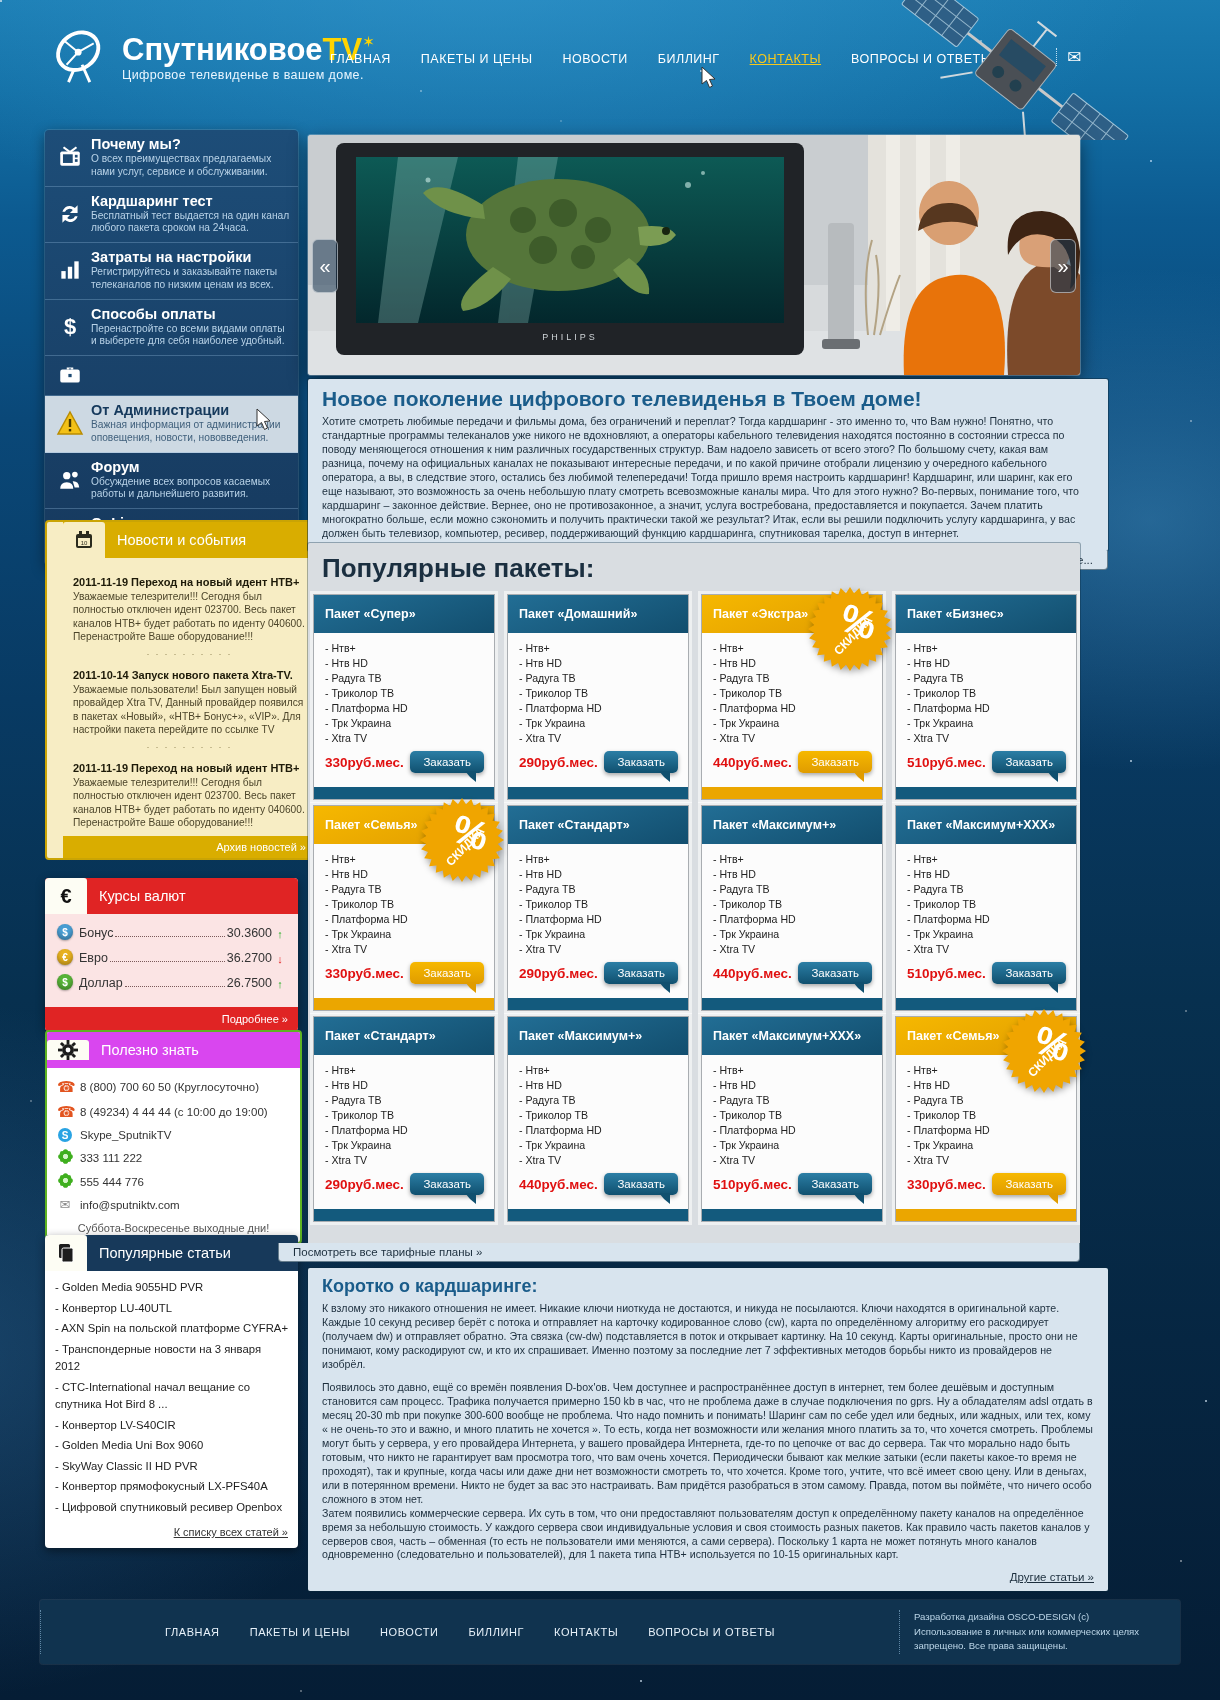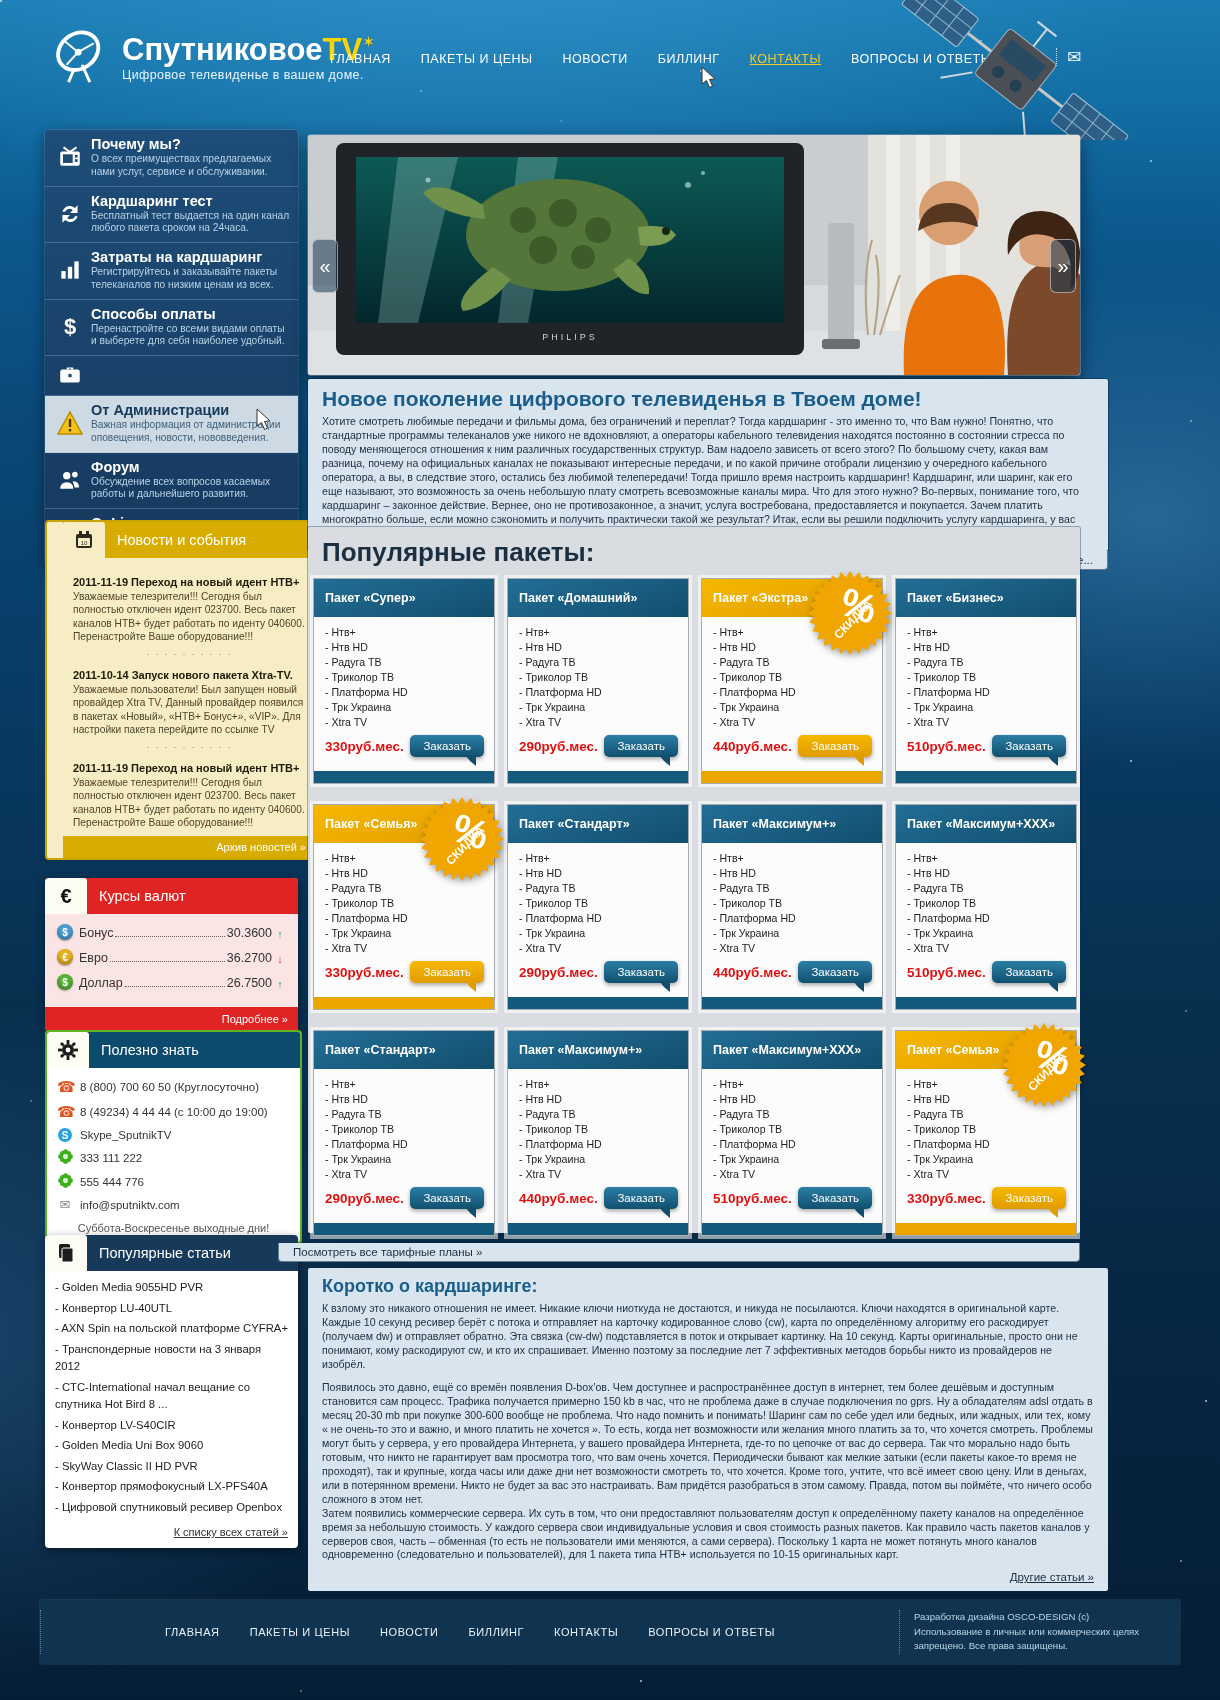--- a/index.html
+++ b/index.html
@@ -70,21 +70,21 @@
         display:flex;align-items:center;justify-content:center;margin:0 6px 0 0;box-shadow:inset 0 -3px 4px rgba(0,0,0,.25),0 1px 2px rgba(0,0,0,.3);}
   .coin.blue{background:#4a9fd4;}  .coin.gold{background:#e8b220;}  .coin.green{background:#58b438;}
   .cur-dots{flex:1;border-bottom:1px dotted #7a5a5a;margin:0 2px 3px;}
   .cur-val{font-size:12.5px;color:#333;}
   .trend{width:12px;text-align:center;font-size:11px;font-weight:bold;margin-left:2px;}
   .trend.up{color:#1fae1f;} .trend.down{color:#e02424;}
   .cur-foot{background:#e02424;height:24px;display:flex;align-items:center;justify-content:flex-end;padding-right:10px;}
   .cur-foot a{color:#fff;font-size:11px;text-decoration:none;cursor:pointer;}
   
   .useful{top:1030px;border:2px solid #5eb321;border-radius:4px;background:#fff;overflow:hidden;}
-  .useful .blk-head{background:#0c4a6e;}
+  .useful .blk-head{background:#d946ef;align-items:center;}
   .useful-body{padding:10px 10px 8px;}
   .ct-row{display:flex;align-items:center;gap:7px;font-size:11.5px;color:#333;margin-bottom:7px;}
   .ct-ico{width:16px;flex:none;text-align:center;}
   .ph-ico{color:#e2541f;font-size:15px;}
   .sk-ico{display:inline-flex;width:14px;height:14px;border-radius:50%;background:#29a3e3;color:#fff;font-size:10px;font-weight:bold;align-items:center;justify-content:center;}
   .ml-ico{color:#8a8a8a;font-size:13px;}
   .useful-note{font-size:11px;color:#555;text-align:center;margin-top:10px;}
   
   .articles{top:1235px;border-radius:4px;overflow:hidden;background:#fff;box-shadow:0 3px 10px rgba(0,0,0,.45);}
   .articles .blk-head{background:#17395a;}
@@ -95,23 +95,23 @@
   .main{position:absolute;left:308px;width:772px;}
   .slider{top:135px;height:240px;border-radius:3px;overflow:hidden;box-shadow:0 0 0 1px rgba(255,255,255,.25),0 6px 18px rgba(0,0,0,.5);}
   .sl-arrow{position:absolute;top:104px;width:24px;height:52px;background:rgba(25,55,80,.55);border:1px solid rgba(255,255,255,.5);
             border-radius:6px;color:#fff;font-size:20px;display:flex;align-items:center;justify-content:center;cursor:pointer;z-index:5;}
   .sl-prev{left:4px;} .sl-next{right:4px;}
   .intro{top:379px;background:#d8e4ee;border-radius:2px;padding:8px 14px 10px;box-shadow:0 0 0 1px rgba(10,40,60,.5);}
   .intro h1{margin:0 0 4px;font-size:21px;color:#1a5c8a;font-weight:bold;}
   .intro p{margin:0;font-size:10.6px;line-height:1.32;color:#1c2e3d;}
   .intro-tab{position:absolute;right:0;top:100%;background:#d8e4ee;border:1px solid rgba(10,40,60,.55);border-top:none;
              border-radius:0 0 4px 4px;padding:3px 14px;font-size:11.5px;color:#1c2e3d;cursor:pointer;}
-  .packages{top:527px;height:700px;background:#d9dde1;border-radius:2px;padding:6px 0 0;box-shadow:0 0 0 1px rgba(10,40,60,.35);}
+  .packages{top:543px;height:700px;background:#d9dde1;border-radius:2px;padding:6px 0 0;box-shadow:0 0 0 1px rgba(10,40,60,.35);}
   .pkg-h{margin:4px 0 10px 14px;font-size:26px;font-weight:bold;color:#1b2f40;}
-  .pkg-grid{display:grid;grid-template-columns:repeat(4,180px);gap:20px 14px;justify-content:center;}
+  .pkg-grid{display:grid;grid-template-columns:repeat(4,180px);gap:5px 14px;justify-content:center;}
   .card{position:relative;width:180px;height:204px;background:#fcfcfc;border:1px solid #a9adb1;box-shadow:0 0 0 3px rgba(255,255,255,.55);
         display:flex;flex-direction:column;}
   .card-head{height:38px;display:flex;align-items:center;padding-left:11px;background:linear-gradient(160deg,#226e95,#124e6e);
              color:#fff;font-size:12.5px;font-weight:bold;}
   .card.disc .card-head{background:linear-gradient(160deg,#f6b800,#e09c00);}
   .card-list{padding:8px 0 0 11px;font-size:10.6px;color:#222;line-height:1.42;flex:1;}
   .card-buy{display:flex;align-items:center;justify-content:space-between;padding:0 10px 14px 11px;}
   .price{color:#e01010;font-size:13.5px;font-weight:bold;}
   .order-btn{position:relative;background:linear-gradient(180deg,#2b7ea5,#10506f);color:#fff;font-size:11.5px;
              padding:5px 13px;border-radius:5px;cursor:pointer;box-shadow:0 2px 4px rgba(0,0,0,.35);}
@@ -222,21 +222,21 @@
       </div>
       <div class="menu-item">
         <div class="mi-ico">
           <svg width="26" height="26" viewBox="0 0 24 24" fill="#fff">
             <rect x="4" y="13" width="4" height="7"></rect>
             <rect x="10" y="9" width="4" height="11"></rect>
             <rect x="16" y="4" width="4" height="16"></rect>
           </svg>
         </div>
         <div class="mi-txt">
-          <div class="mi-title">Затраты на кардшаринг</div>
+          <div class="mi-title">Затраты на настройки</div>
           <div class="mi-desc">Регистрируйтесь и заказывайте пакеты телеканалов по  низким ценам из всех.</div>
         </div>
       </div>
       <div class="menu-item">
         <div class="mi-ico">
           <span class="dollar-g">$</span>
         </div>
         <div class="mi-txt">
           <div class="mi-title">Способы оплаты</div>
           <div class="mi-desc">Перенастройте со всеми видами оплаты и выберете для себя наиболее удобный.</div>

